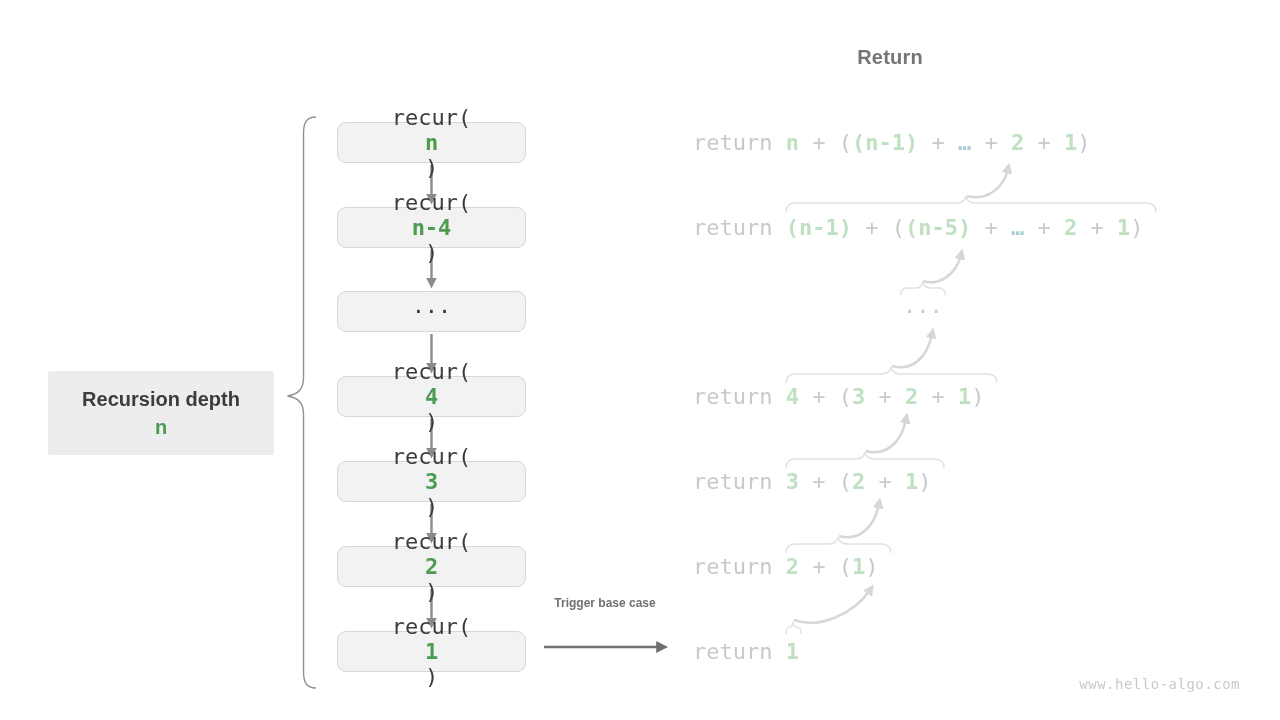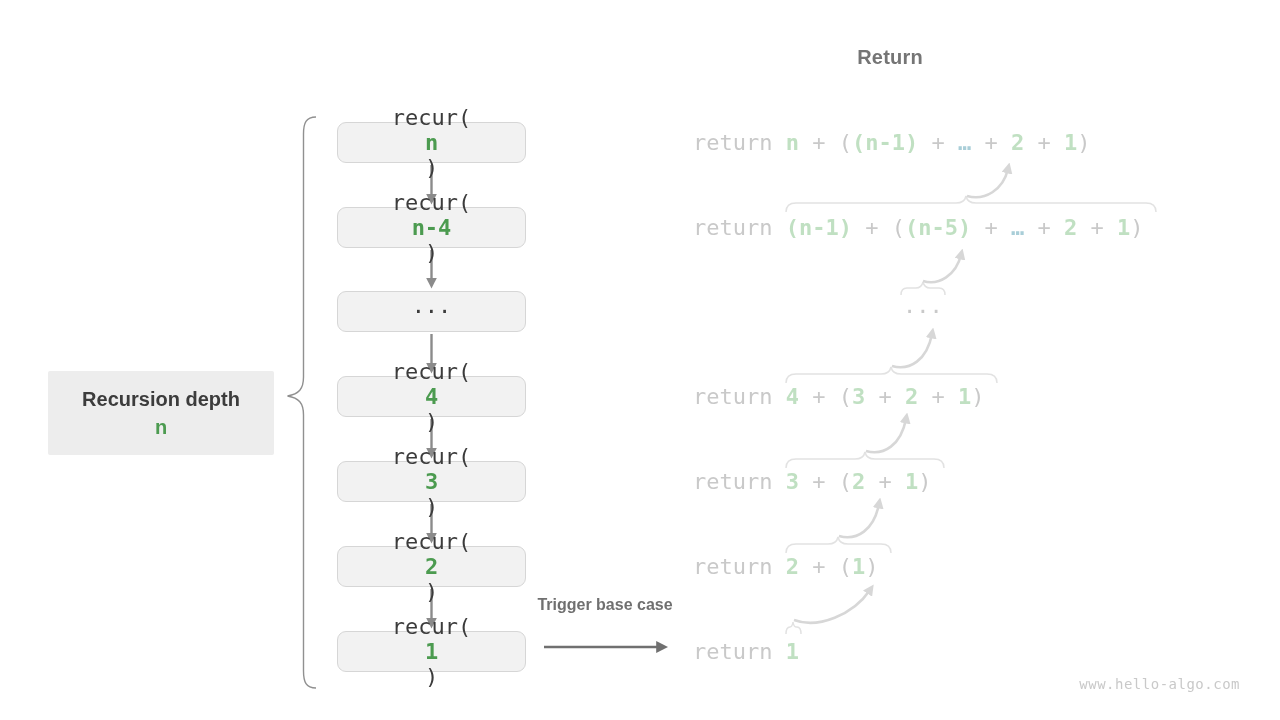--- a/index.html
+++ b/index.html
@@ -37,21 +37,21 @@
   .tk-val{color:var(--light-green);font-weight:700;}
   .tk-dots{color:var(--teal);font-weight:700;}
 
   .depth-label{position:absolute;left:48px;top:352px;width:226px;height:84px;
        background:var(--label-bg);border-radius:2px;text-align:center;
        display:flex;flex-direction:column;justify-content:center;gap:5px;margin-top:19px;}
   .depth-title{font-size:20px;font-weight:700;color:var(--dark-text);}
   .depth-value{font-size:20px;font-weight:700;color:var(--green);}
 
   .trigger-label{position:absolute;left:500px;top:596px;width:210px;text-align:center;
-       font-size:16px;font-weight:700;color:var(--dark-arrow);}
+       font-size:12px;font-weight:700;color:var(--dark-arrow);}
 
   .watermark{position:absolute;left:1000px;top:676px;width:240px;text-align:right;
        font-family:"DejaVu Sans Mono","Liberation Mono",monospace;
        font-size:14px;color:var(--watermark-col);letter-spacing:.5px;}
 
   .st-call-arrow{stroke:var(--arrow);stroke-width:2.4;fill:none;}
   .st-trigger{stroke:var(--dark-arrow);stroke-width:2.4;fill:none;}
   .st-bigbrace{stroke:var(--brace);stroke-width:1.4;fill:none;}
   .st-retbrace{stroke:var(--brace-light);stroke-width:1.5;fill:none;}
   .st-retarrow{stroke:var(--light-arrow);stroke-width:2.6;fill:none;}

